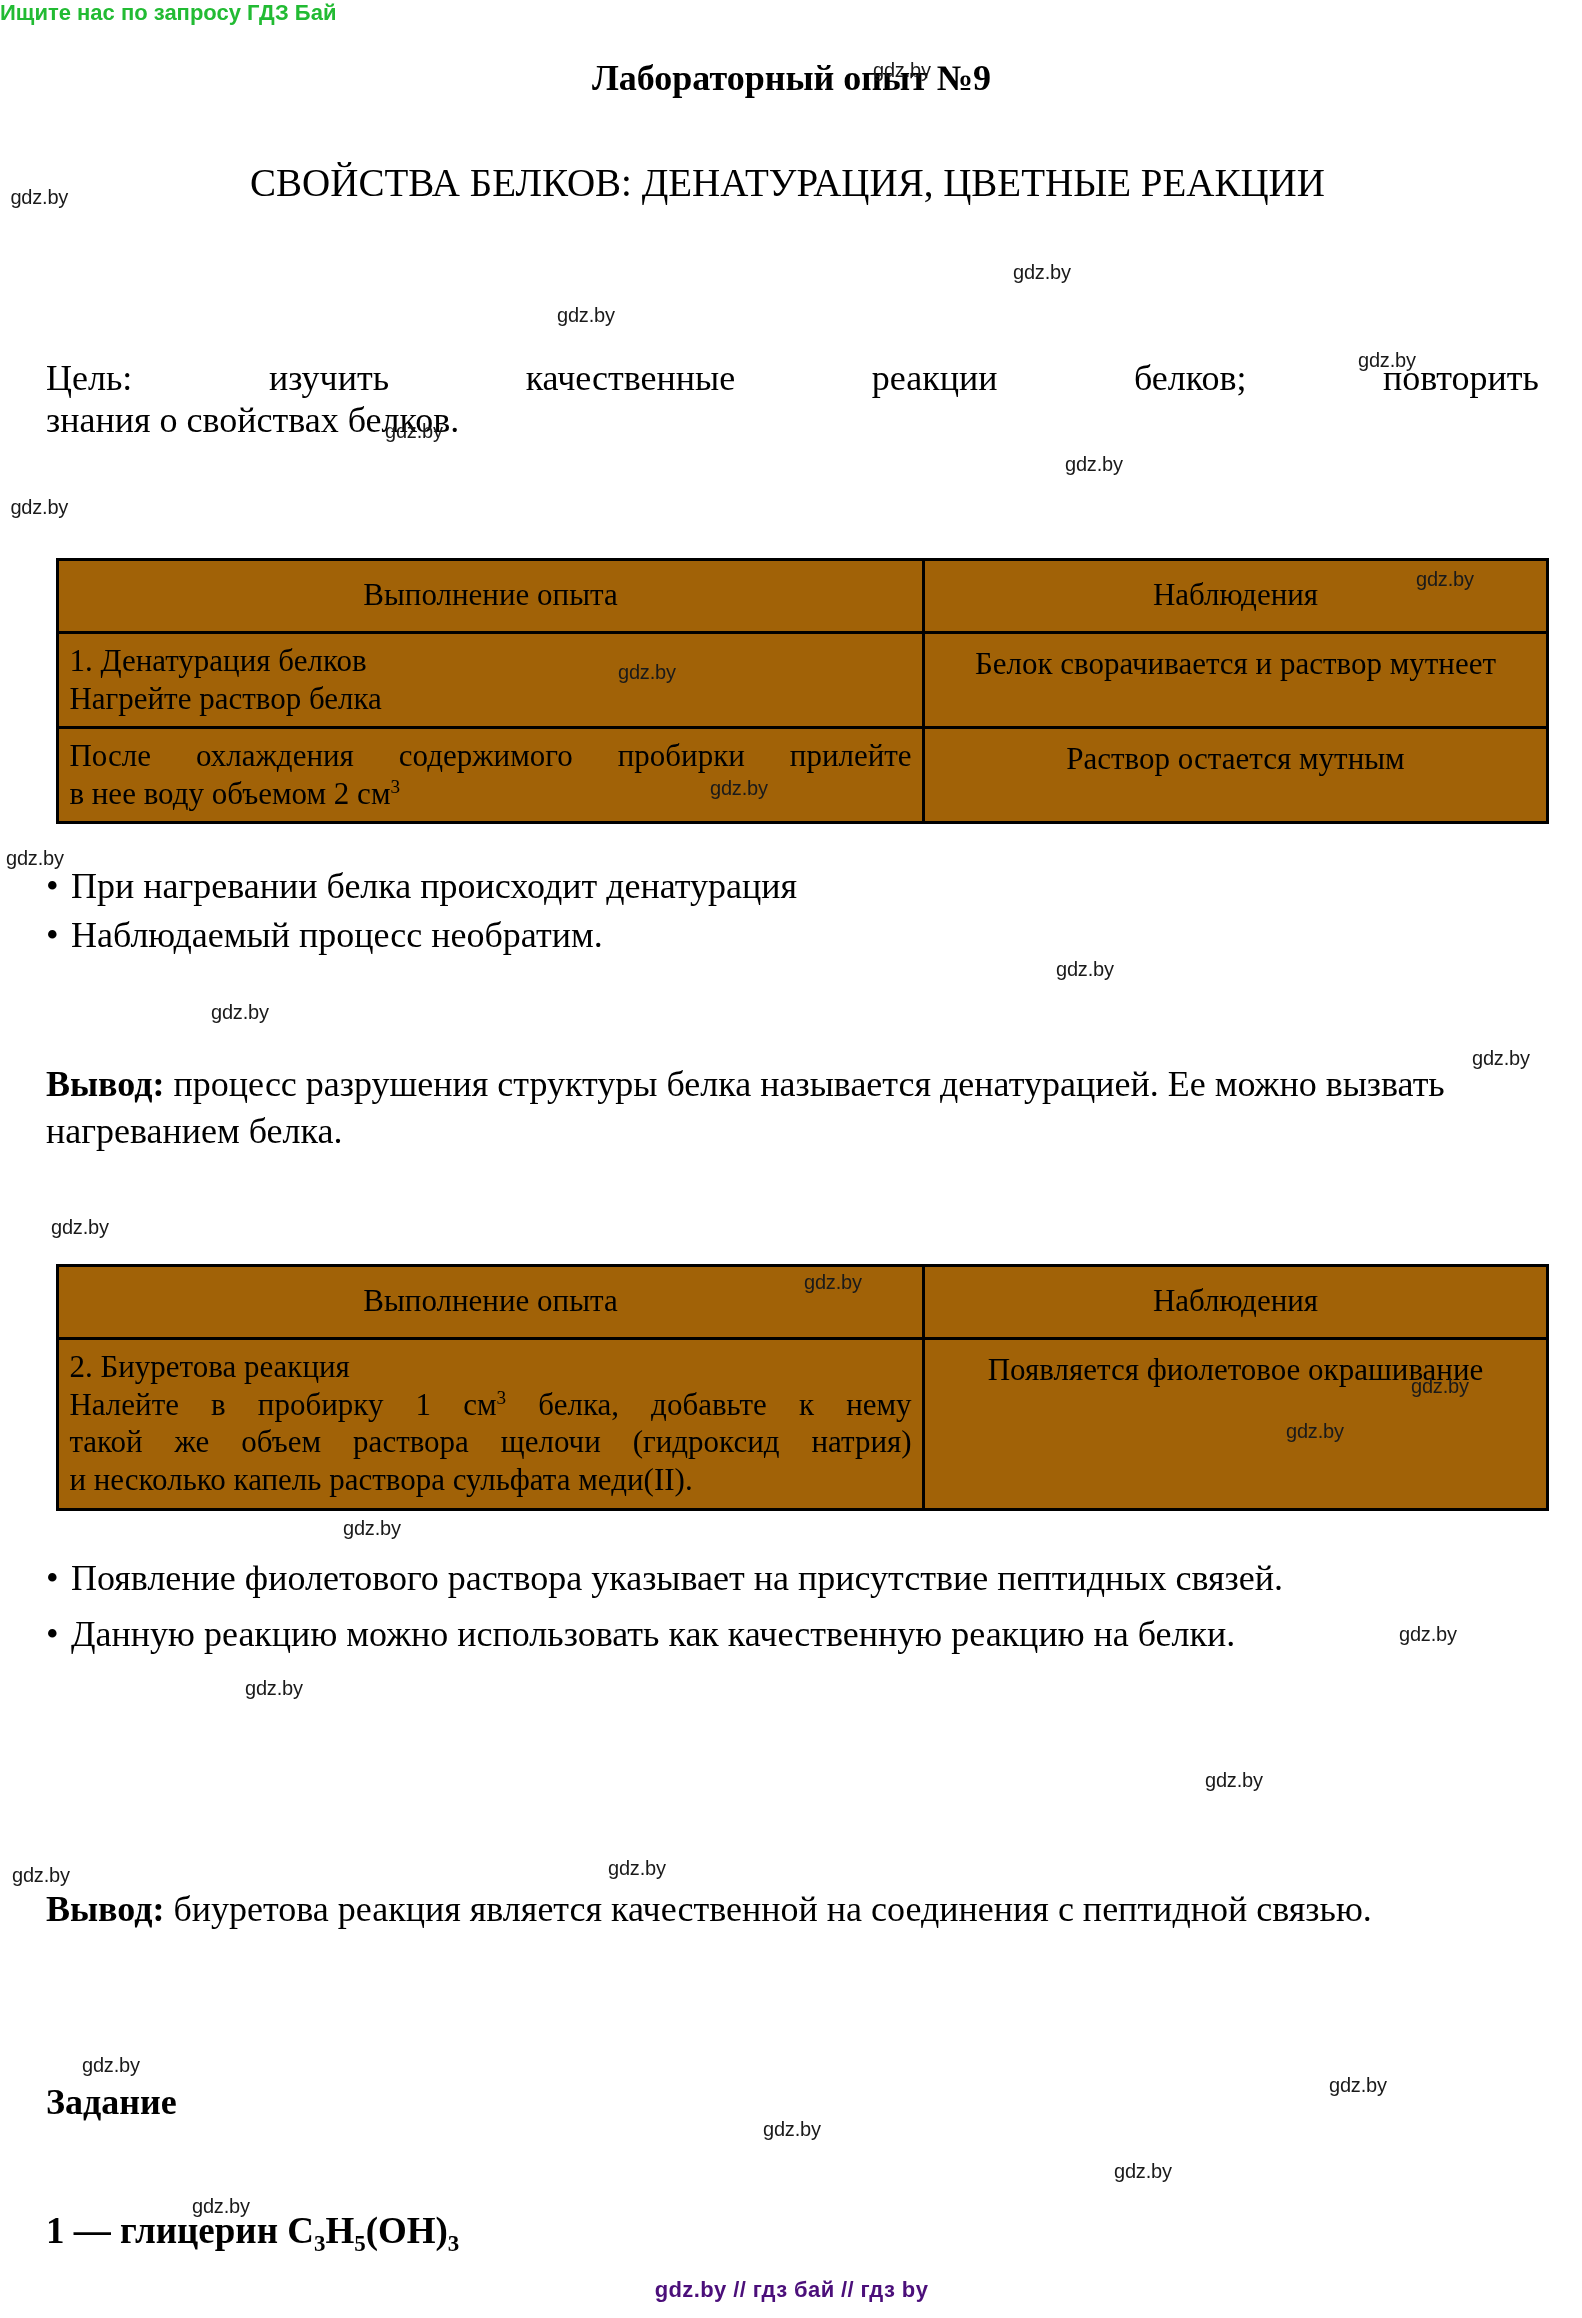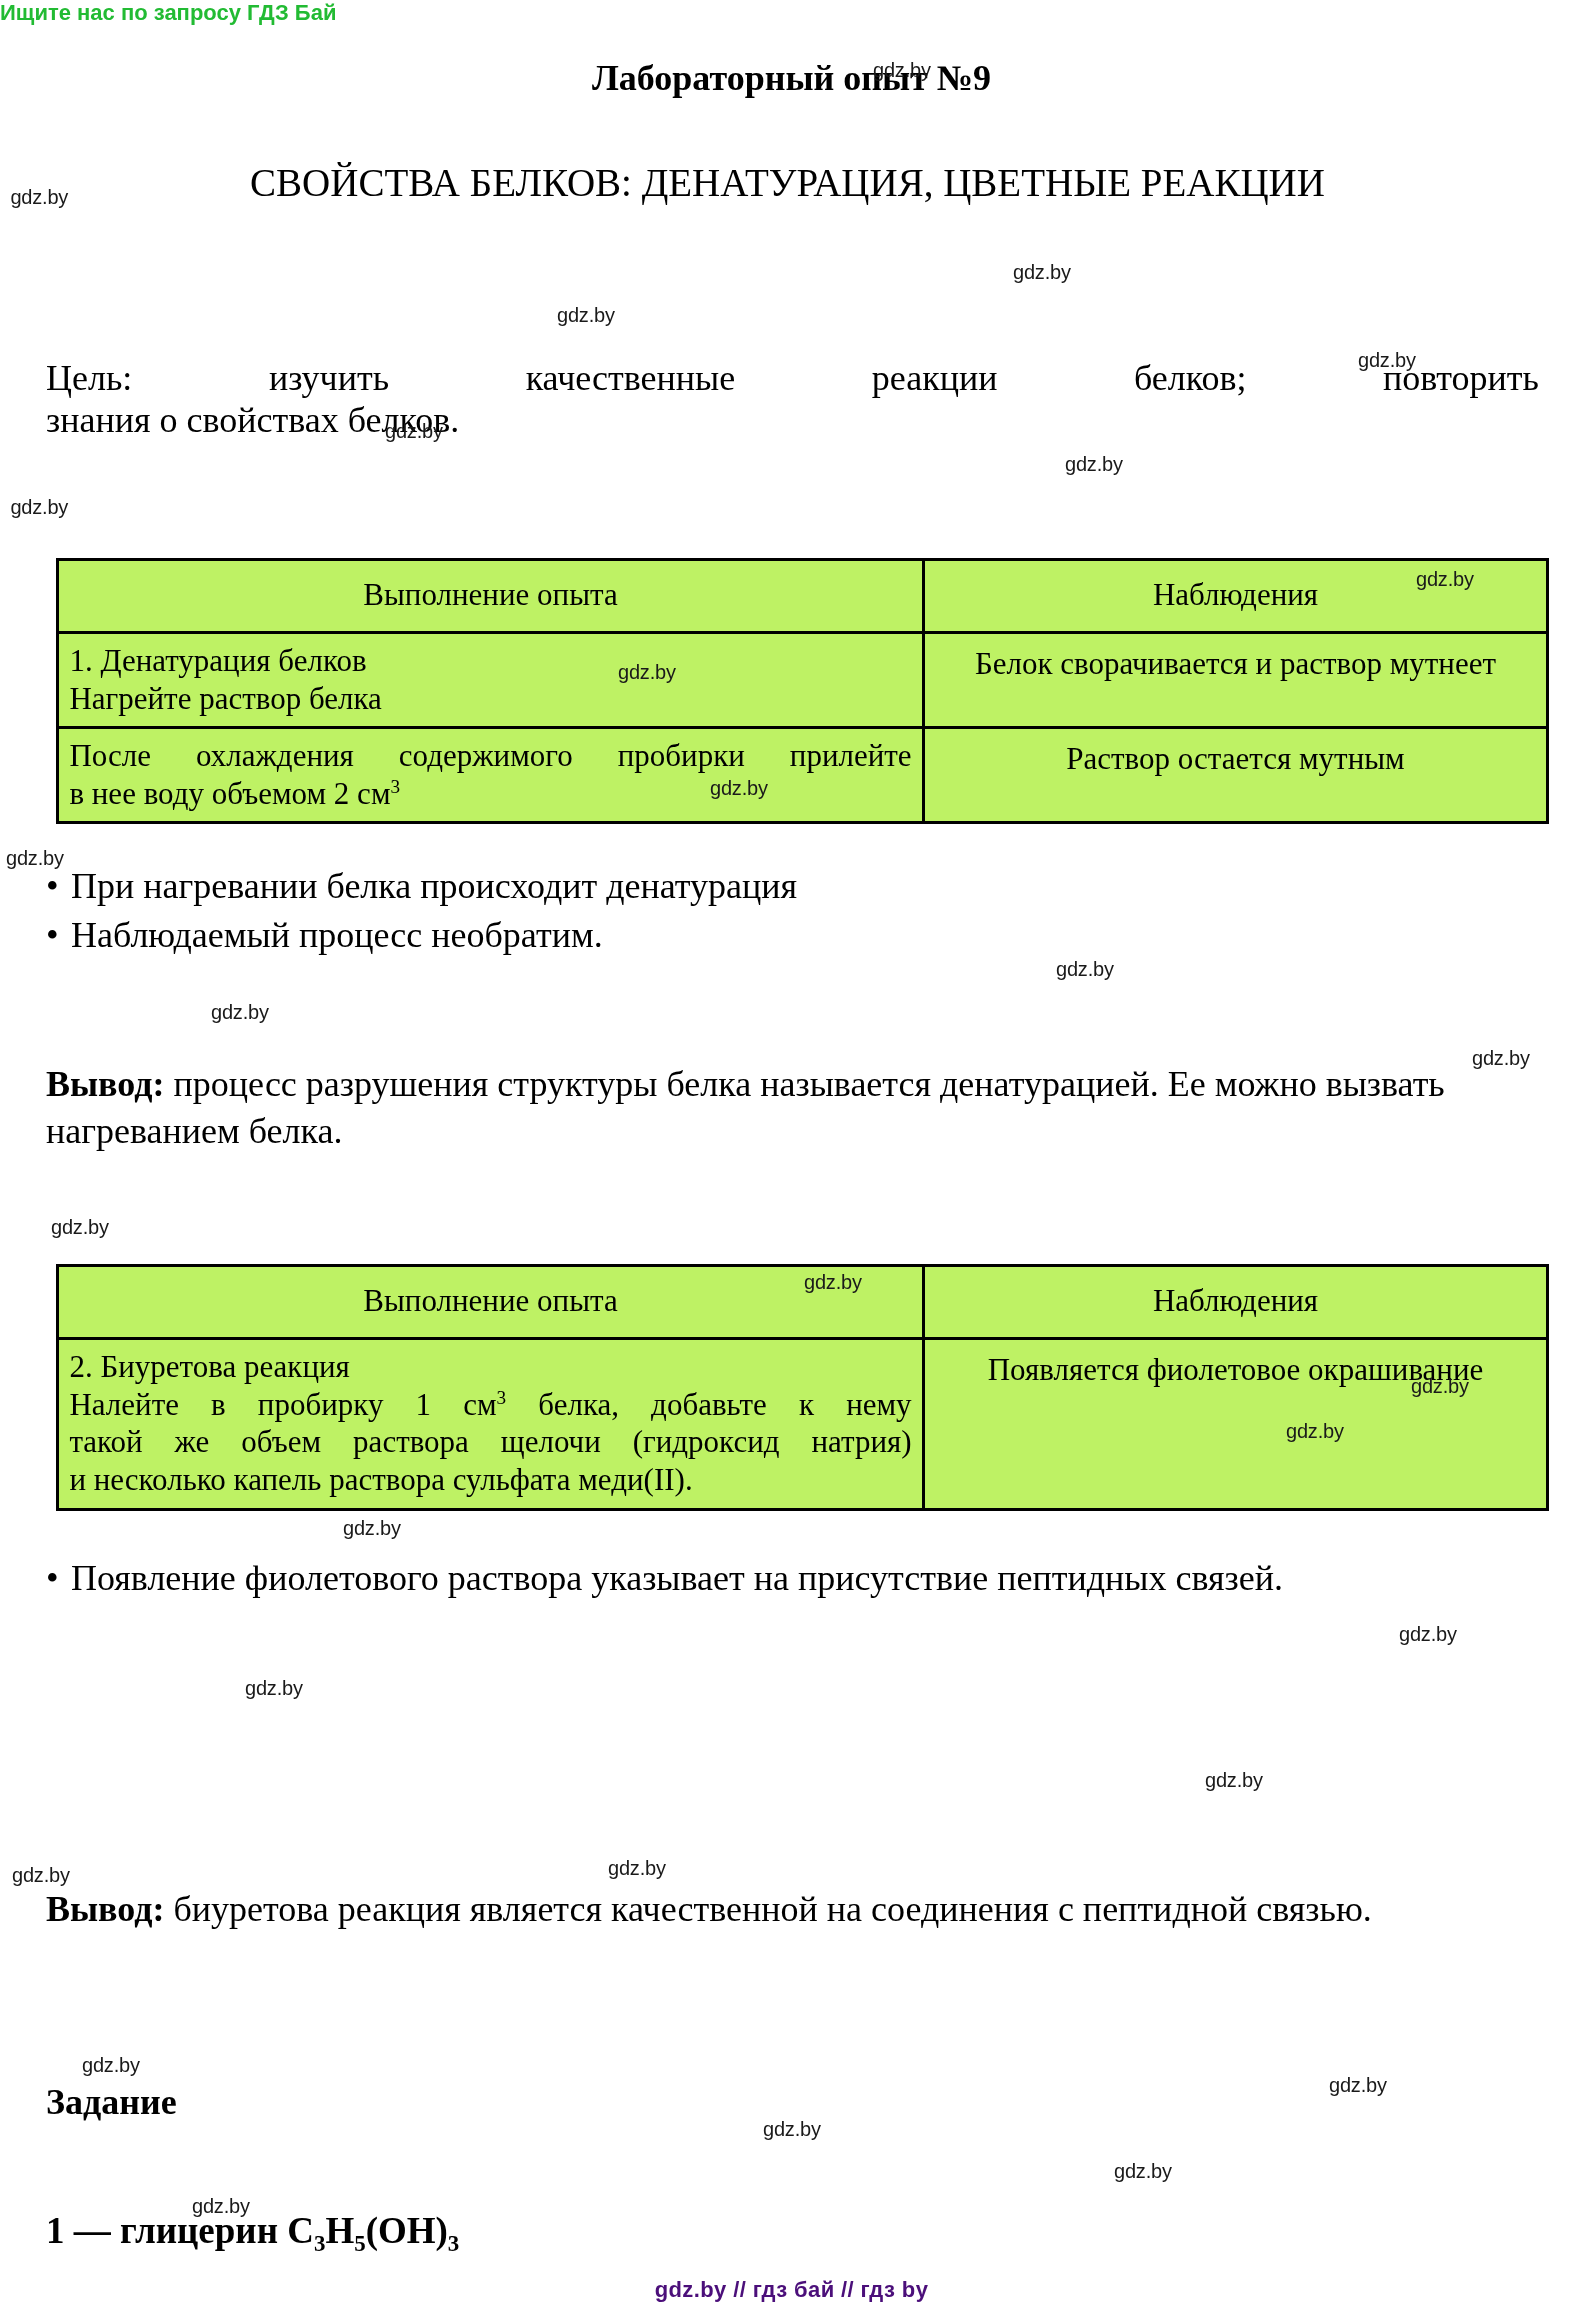--- a/index.html
+++ b/index.html
@@ -92,21 +92,21 @@
     display: block;
     text-align: justify;
     text-align-last: justify;
   }
 
   
   table.lab-table {
     position: absolute;
     border-collapse: collapse;
     table-layout: fixed;
-    background: #bef264;
+    background: #a16207;
   }
   table.lab-table td {
     border: 3px solid #000000;
     vertical-align: top;
     padding: 0;
   }
   .col-left  { width: 866px; }
   .col-right { width: 624px; }
 
   .cell-head {
@@ -309,20 +309,21 @@
               <span>и несколько капель раствора сульфата меди(II).</span>
             </div>
           </td>
           <td class="cell-body-center">Появляется фиолетовое окрашивание</td>
         </tr>
       </tbody>
     </table>
 
     <div class="bullets" id="bullets-2">
       <span class="bullet"><span class="dot">•</span><span>Появление фиолетового раствора указывает на присутствие пептидных связей.</span></span>
+      <span class="bullet"><span class="dot">•</span><span>Данную реакцию можно использовать как качественную реакцию на белки.</span></span>
     </div>
 
     <div class="conclusion" id="conclusion-2">
       <b>Вывод:</b>
       <span>биуретова реакция является качественной на соединения с пептидной связью.</span>
     </div>
 
     <div class="task-title">Задание</div>
 
     <div class="answer-line"><span>1 — глицерин  C</span><sub>3</sub><span>H</span><sub>5</sub><span>(OH)</span><sub>3</sub></div>

